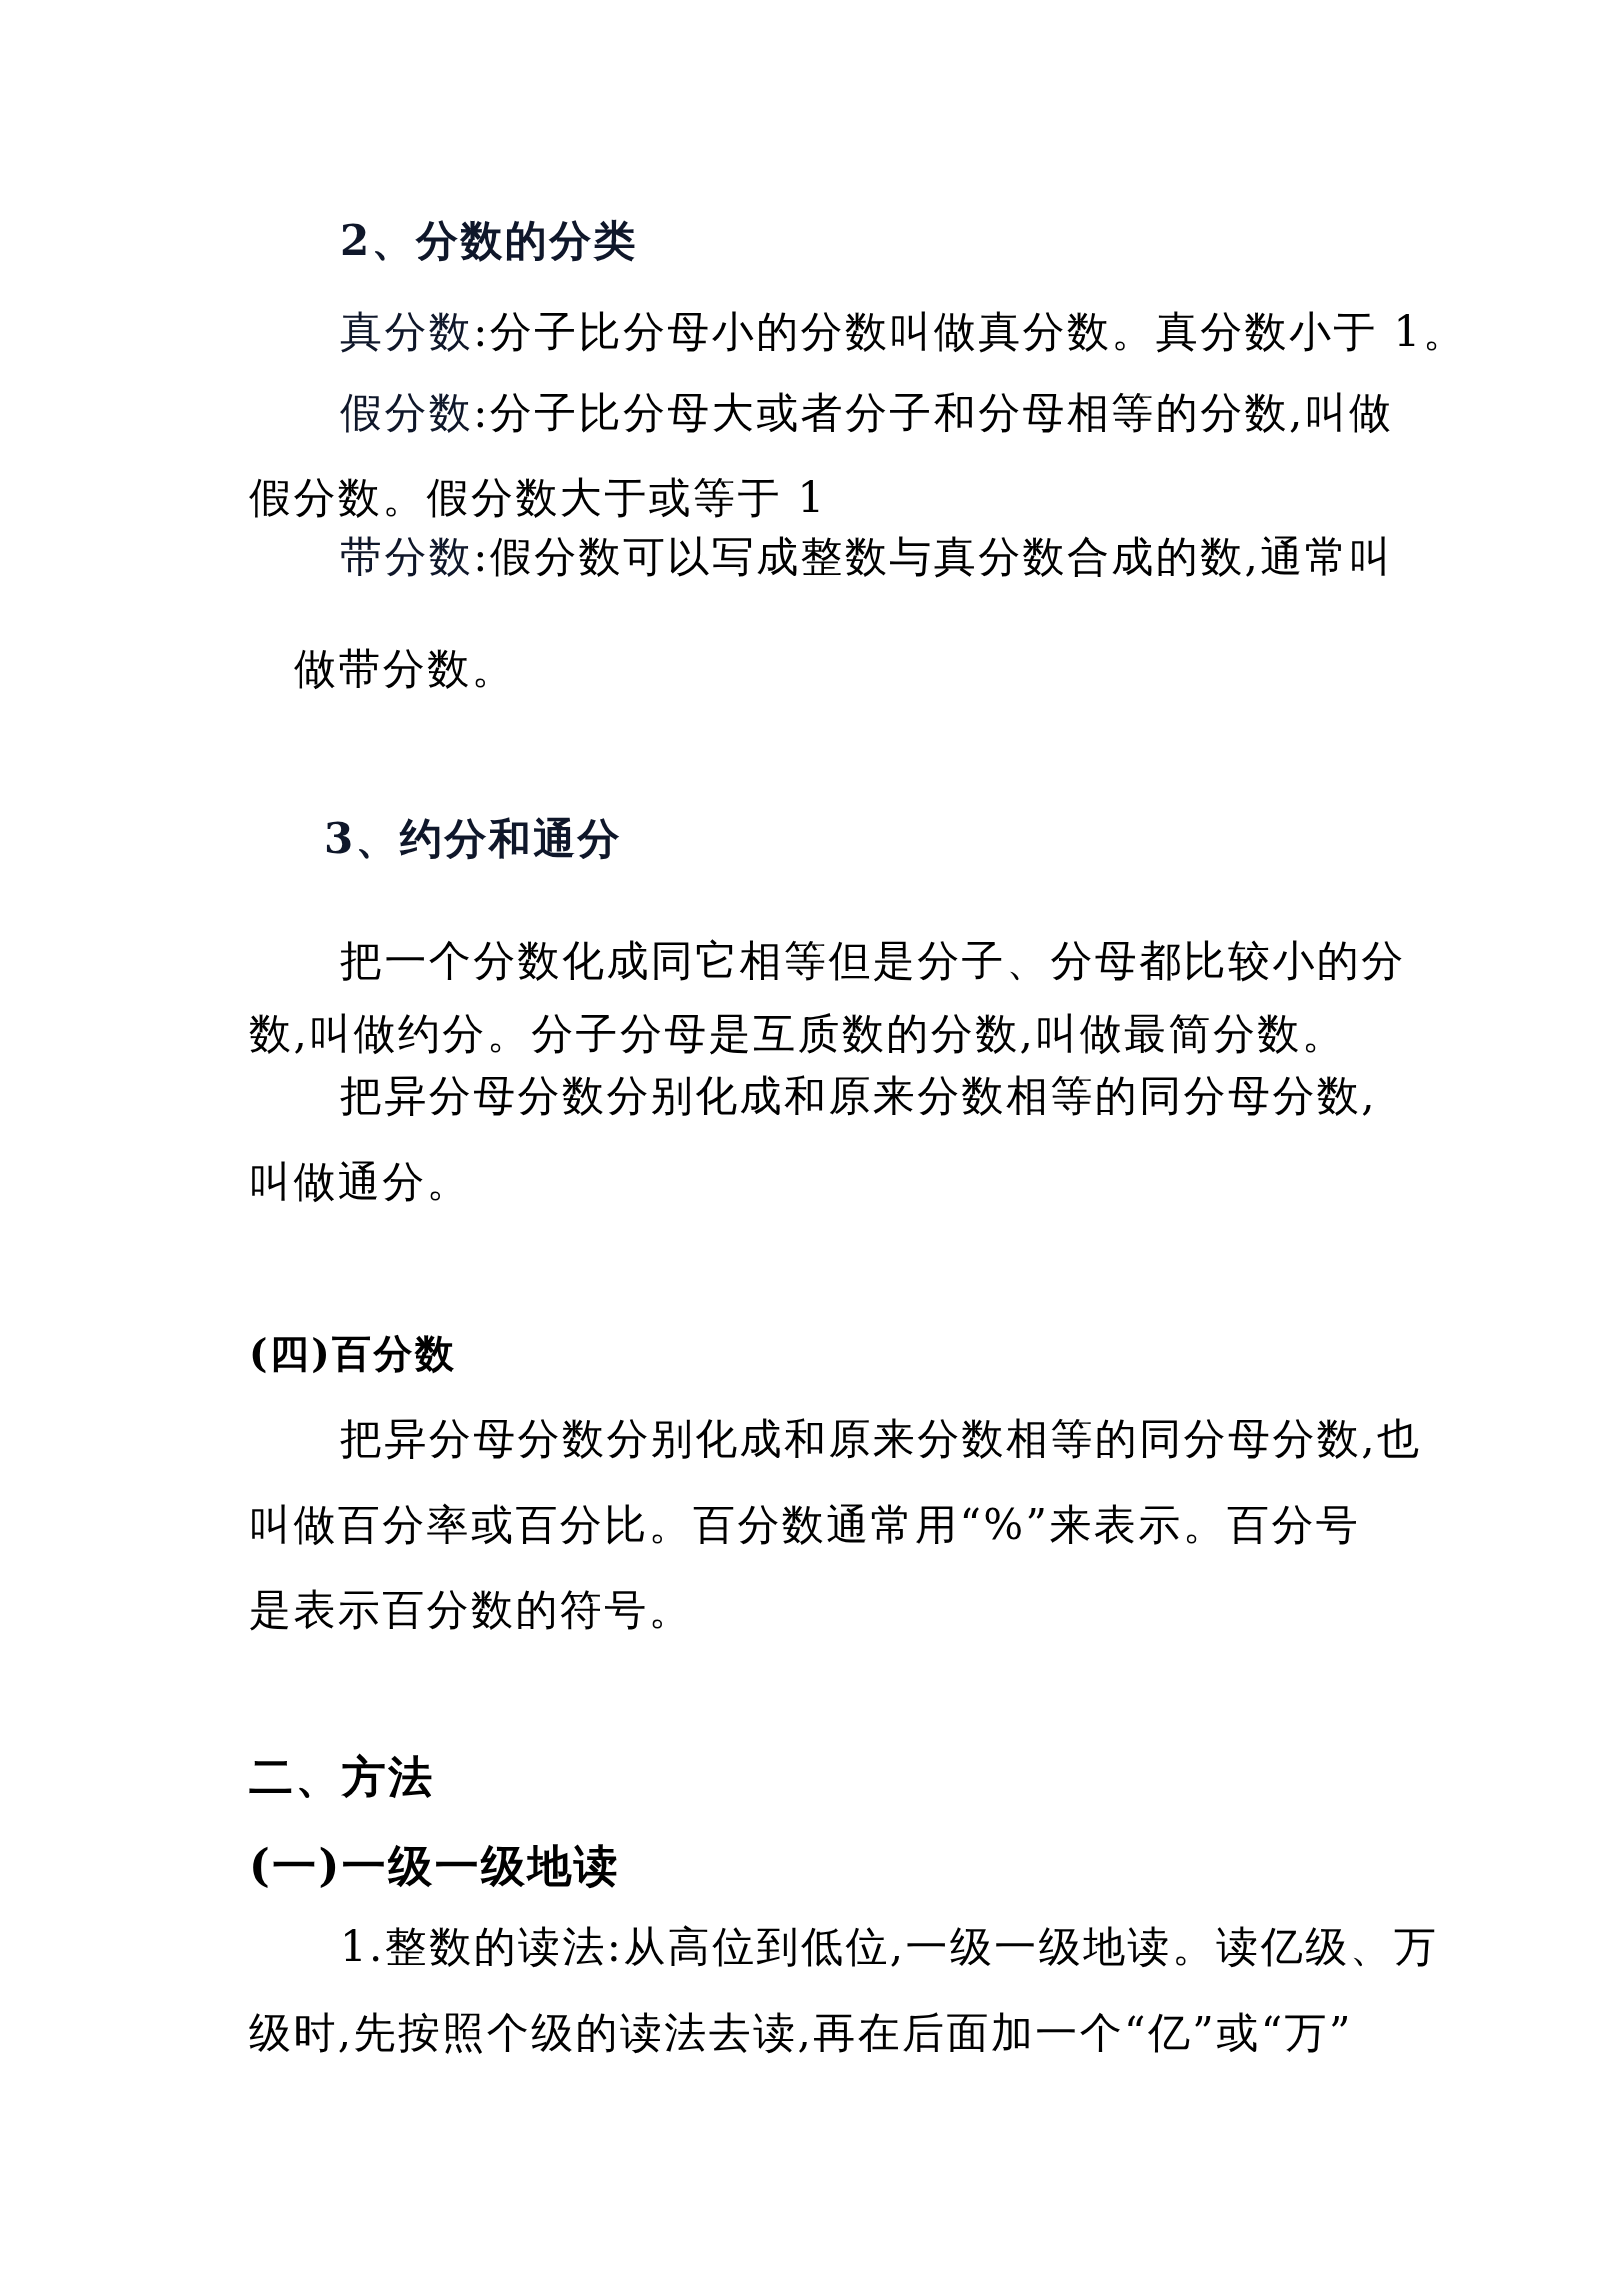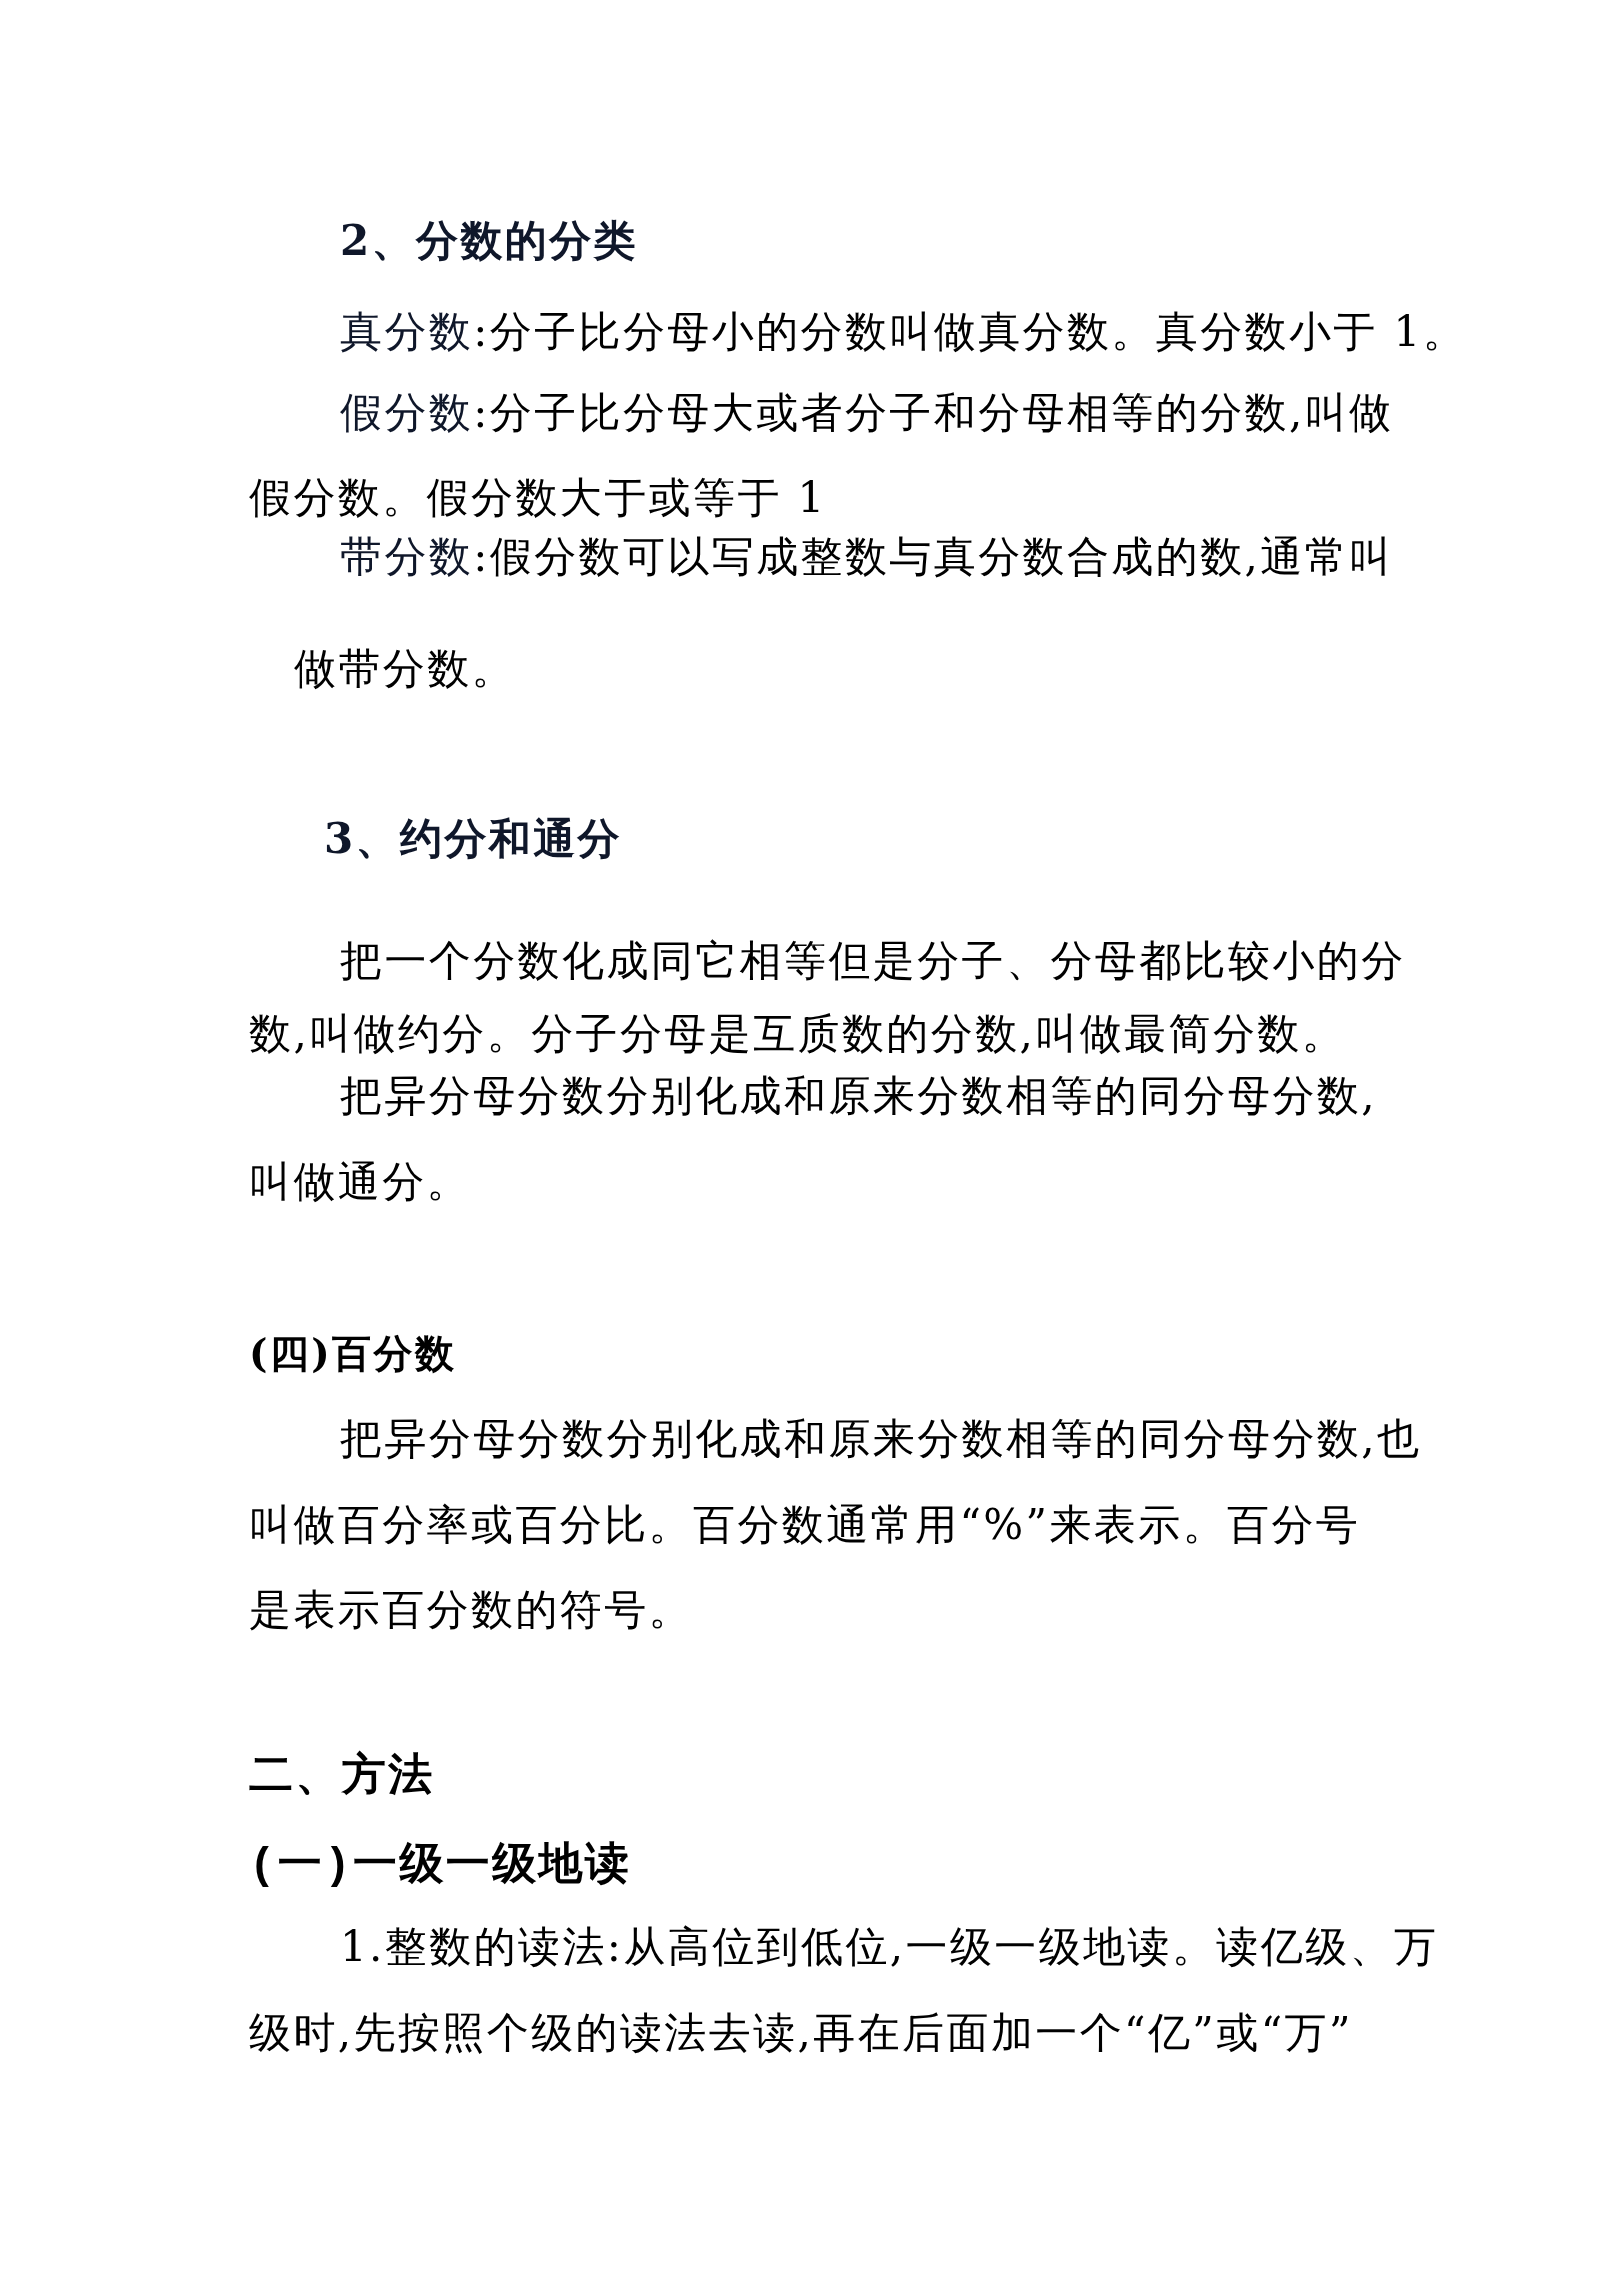--- a/index.html
+++ b/index.html
@@ -8,21 +8,21 @@
       font-family: "DejaVu Serif", "Liberation Serif", serif;
       color: #000000;
     }
     .line {
       position: absolute; left: 0; white-space: nowrap;
       font-size: 42px; line-height: 60px; letter-spacing: 2.4px;
     }
     .red { color: #0f172a; }
     .bold { font-weight: bold; }
     .h-sub { font-size: 39px; font-weight: bold; }
-    .h-big { font-size: 44px; font-weight: bold; font-family: Liberation Mono, monospace; }
+    .h-big { font-size: 44px; font-weight: bold; }
   </style>
 </head>
 <body>
 
 <div>
 
   <div class="line red bold" style="left:340px; top:211px;">2、分数的分类</div>
 
   <div class="line" style="left:340px; top:302px;">
     <span class="red">真分数</span><span>:分子比分母小的分数叫做真分数。真分数小于 1。</span>

